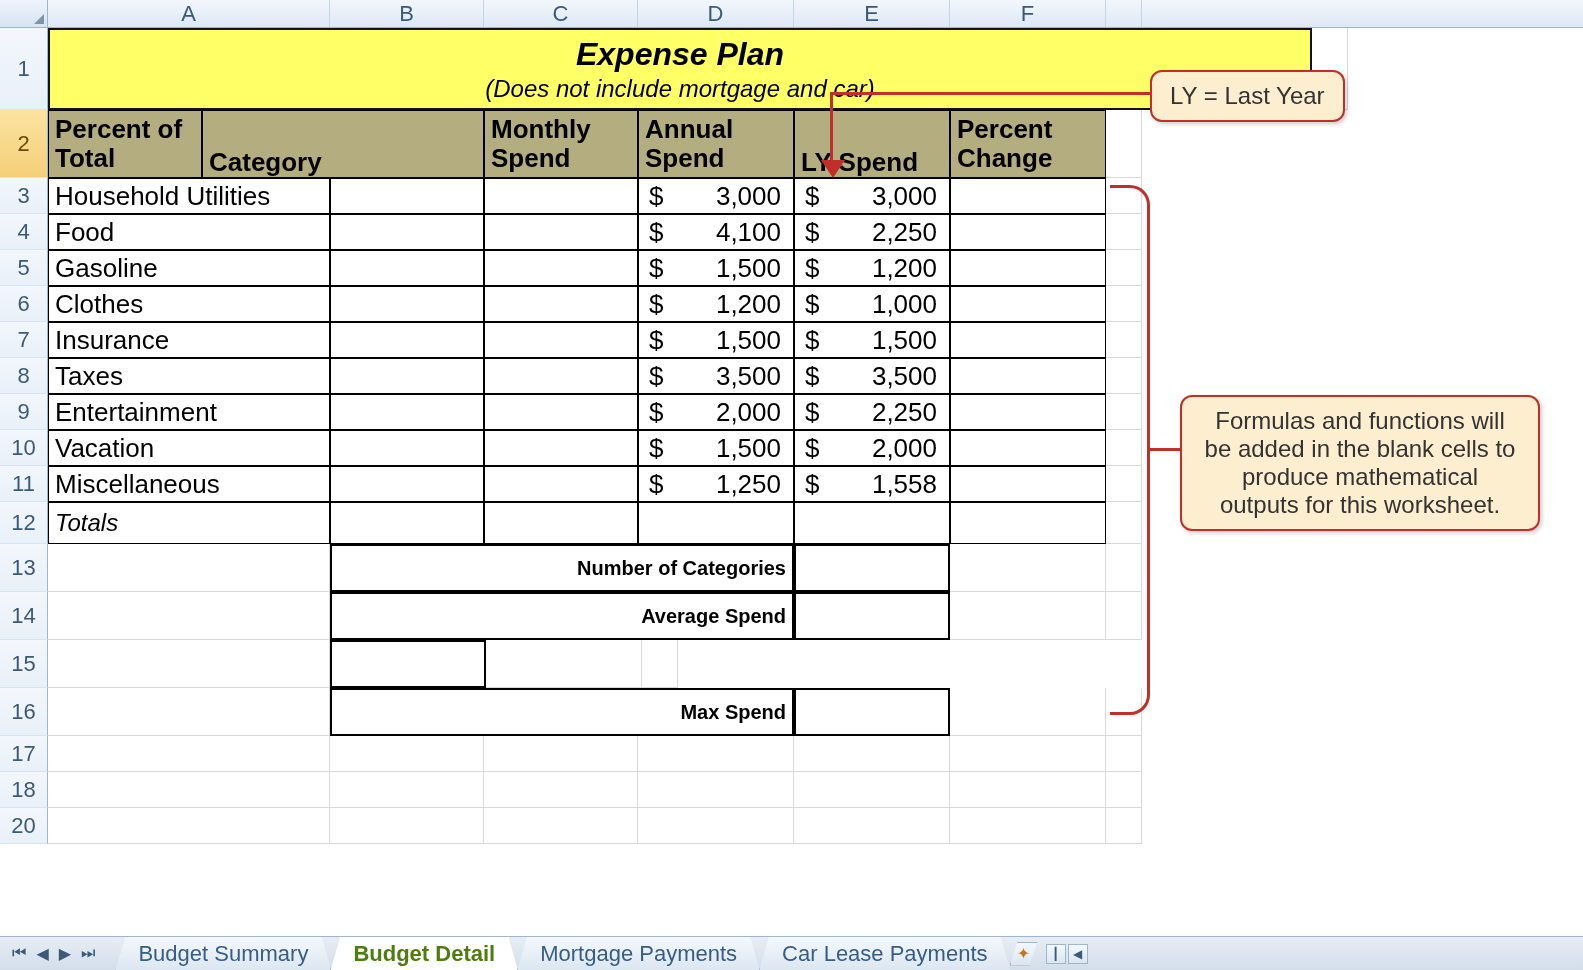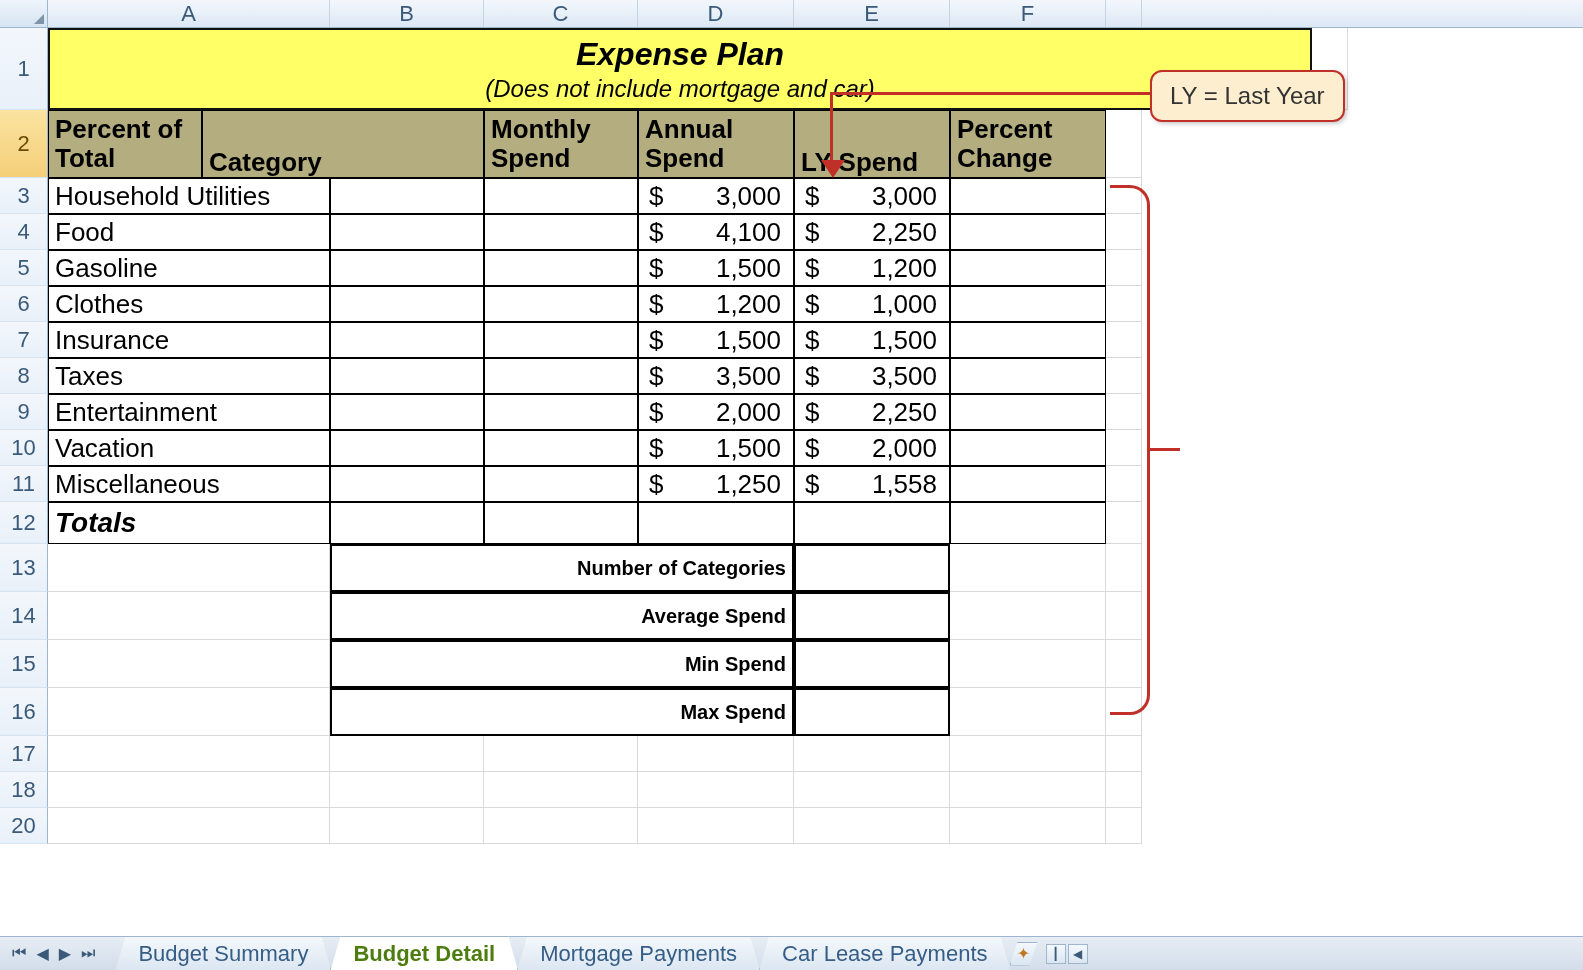--- a/index.html
+++ b/index.html
@@ -116,21 +116,21 @@
   .hdr-cell {
     background: #b4ad7f !important;
     font-weight: bold;
     font-size: 26px;
     border: 1px solid #000 !important;
     line-height: 1.1;
     align-items: flex-start;
     padding-top: 4px;
   }
   .data-border { border: 1px solid #000 !important; }
-  .totals { font-weight: bold; font-style: italic; font-size: 28px; border: 1px solid #000 !important; }
+  .totals { font-weight: normal; font-style: italic; font-size: 24px; border: 1px solid #000 !important; }
   .currency { justify-content: space-between; padding-left: 10px; padding-right: 12px; }
   .currency .sym { }
   .currency .num { }
   .summary-label { font-weight: bold; font-size: 20px; justify-content: flex-end; border: 2px solid #000 !important; }
   .summary-val { border: 2px solid #000 !important; }
 
   
   .callout {
     position: absolute;
     background: #fdeecf;
@@ -444,21 +444,20 @@
     </div>
     <div class="grid-row">
       <div class="cell cA r14"></div>
       <div class="cell summary-label r14" style="width:464px">Average Spend</div>
       <div class="cell summary-val cE r14"></div>
       <div class="cell cF r14"></div>
       <div class="cell cG r14"></div>
     </div>
     <div class="grid-row">
       <div class="cell cA r15"></div>
-      <div class="cell summary-label r15" style="width:464px">Min Spend</div>
       <div class="cell summary-val cE r15"></div>
       <div class="cell cF r15"></div>
       <div class="cell cG r15"></div>
     </div>
     <div class="grid-row">
       <div class="cell cA r16"></div>
       <div class="cell summary-label r16" style="width:464px">Max Spend</div>
       <div class="cell summary-val cE r16"></div>
       <div class="cell cF r16"></div>
       <div class="cell cG r16"></div>
@@ -494,20 +493,21 @@
   </div>
 
   <div class="callout" style="left:1150px;top:70px;">LY = Last Year</div>
 
   <div class="arrow-line" style="left:830px;top:92px;width:320px;height:3px;"></div>
   <div class="arrow-line" style="left:830px;top:92px;width:3px;height:70px;"></div>
   <div class="arrow-head" style="left:821px;top:160px;border-left:12px solid transparent;border-right:12px solid transparent;border-top:18px solid #c03028;"></div>
 
   <div class="bracket" style="left:1110px;top:185px;width:40px;height:530px;"></div>
   <div class="arrow-line" style="left:1150px;top:448px;width:30px;height:3px;"></div>
+  <div class="callout" style="left:1180px;top:395px;width:360px;">Formulas and functions will be added in the blank cells to produce mathematical outputs for this worksheet.</div>
 
   <div class="tab-bar">
     <div class="tab-nav">
       <span>⏮</span>
       <span>◀</span>
       <span>▶</span>
       <span>⏭</span>
     </div>
     <div class="tabs" id="tabs">
         <div class="tab">Budget Summary</div>

